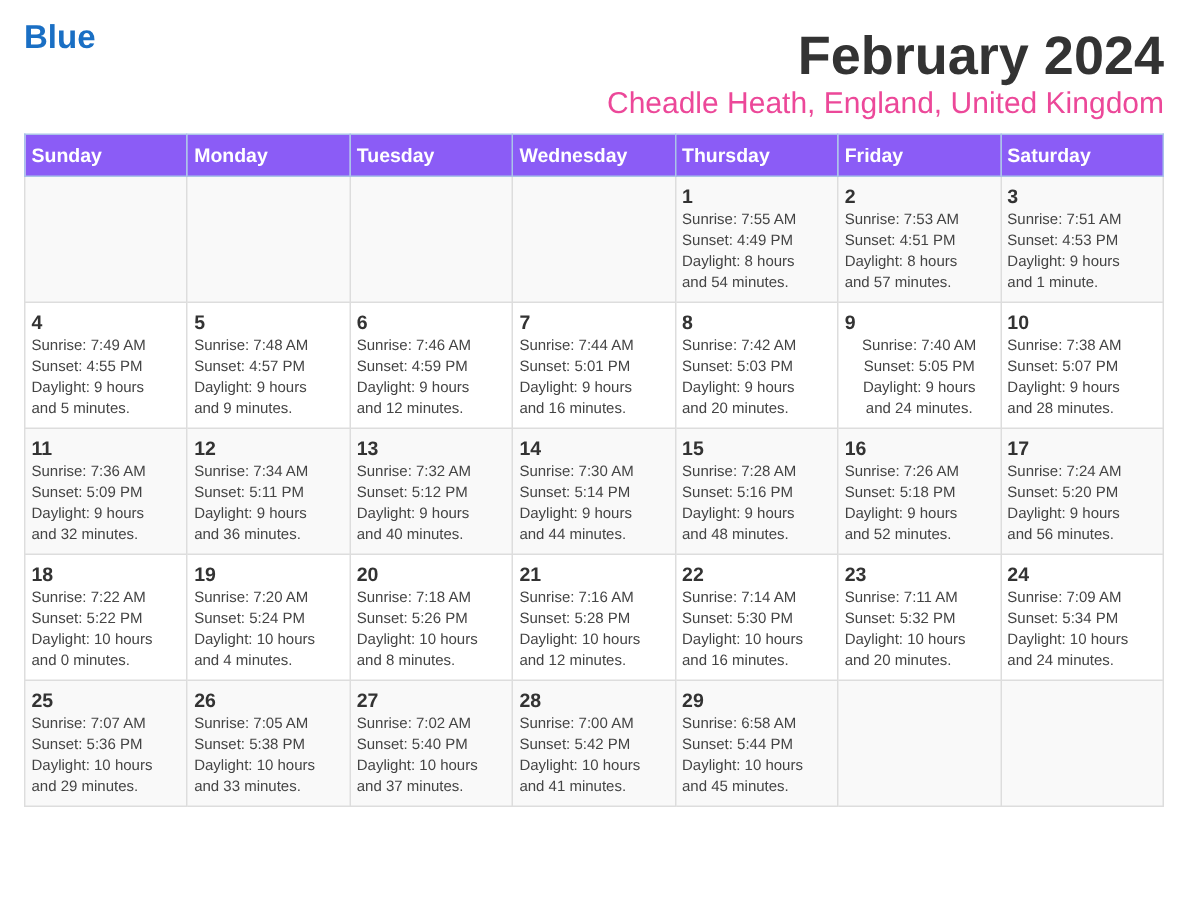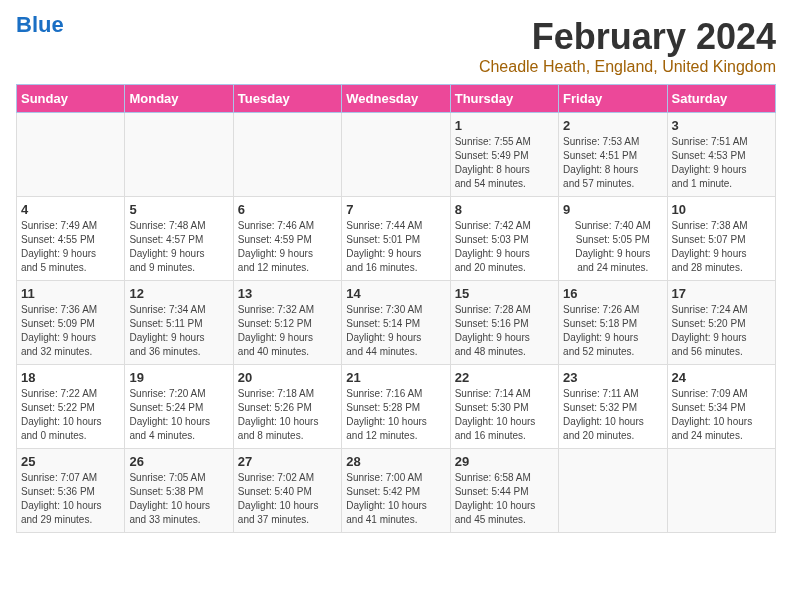--- a/index.html
+++ b/index.html
@@ -23,31 +23,31 @@
     }
     .title-block {
       text-align: right;
     }
     .month-title {
       font-size: 36px;
       font-weight: bold;
       color: #333;
     }
     .location-title {
-      font-size: 16px;
-      color: #a16207;
+      font-size: 20px;
+      color: #ec4899;
       font-weight: normal;
     }
     table {
       width: 100%;
       border-collapse: collapse;
       table-layout: fixed;
     }
     thead tr {
-      background-color: #ec4899;
+      background-color: #8b5cf6;
       color: #fff;
     }
     thead th {
       padding: 6px 4px;
       font-size: 13px;
       text-align: left;
       border: 1px solid #aac4e8;
     }
     tbody tr {
       border-bottom: 1px solid #ccc;
@@ -105,21 +105,21 @@
   </thead>
   <tbody id="calendar-body">
   <tr>
         <td></td>
         <td></td>
         <td></td>
         <td></td>
         <td>
           <span class="day-number">1</span>
           <div class="cell-info" style="white-space: pre-line;">Sunrise: 7:55 AM
-Sunset: 5:49 PM
+Sunset: 4:49 PM
 Daylight: 8 hours
 and 54 minutes.</div>
         </td>
         <td>
           <span class="day-number">2</span>
           <div class="cell-info" style="white-space: pre-line;">Sunrise: 7:53 AM
 Sunset: 4:51 PM
 Daylight: 8 hours
 and 57 minutes.</div>
         </td>

